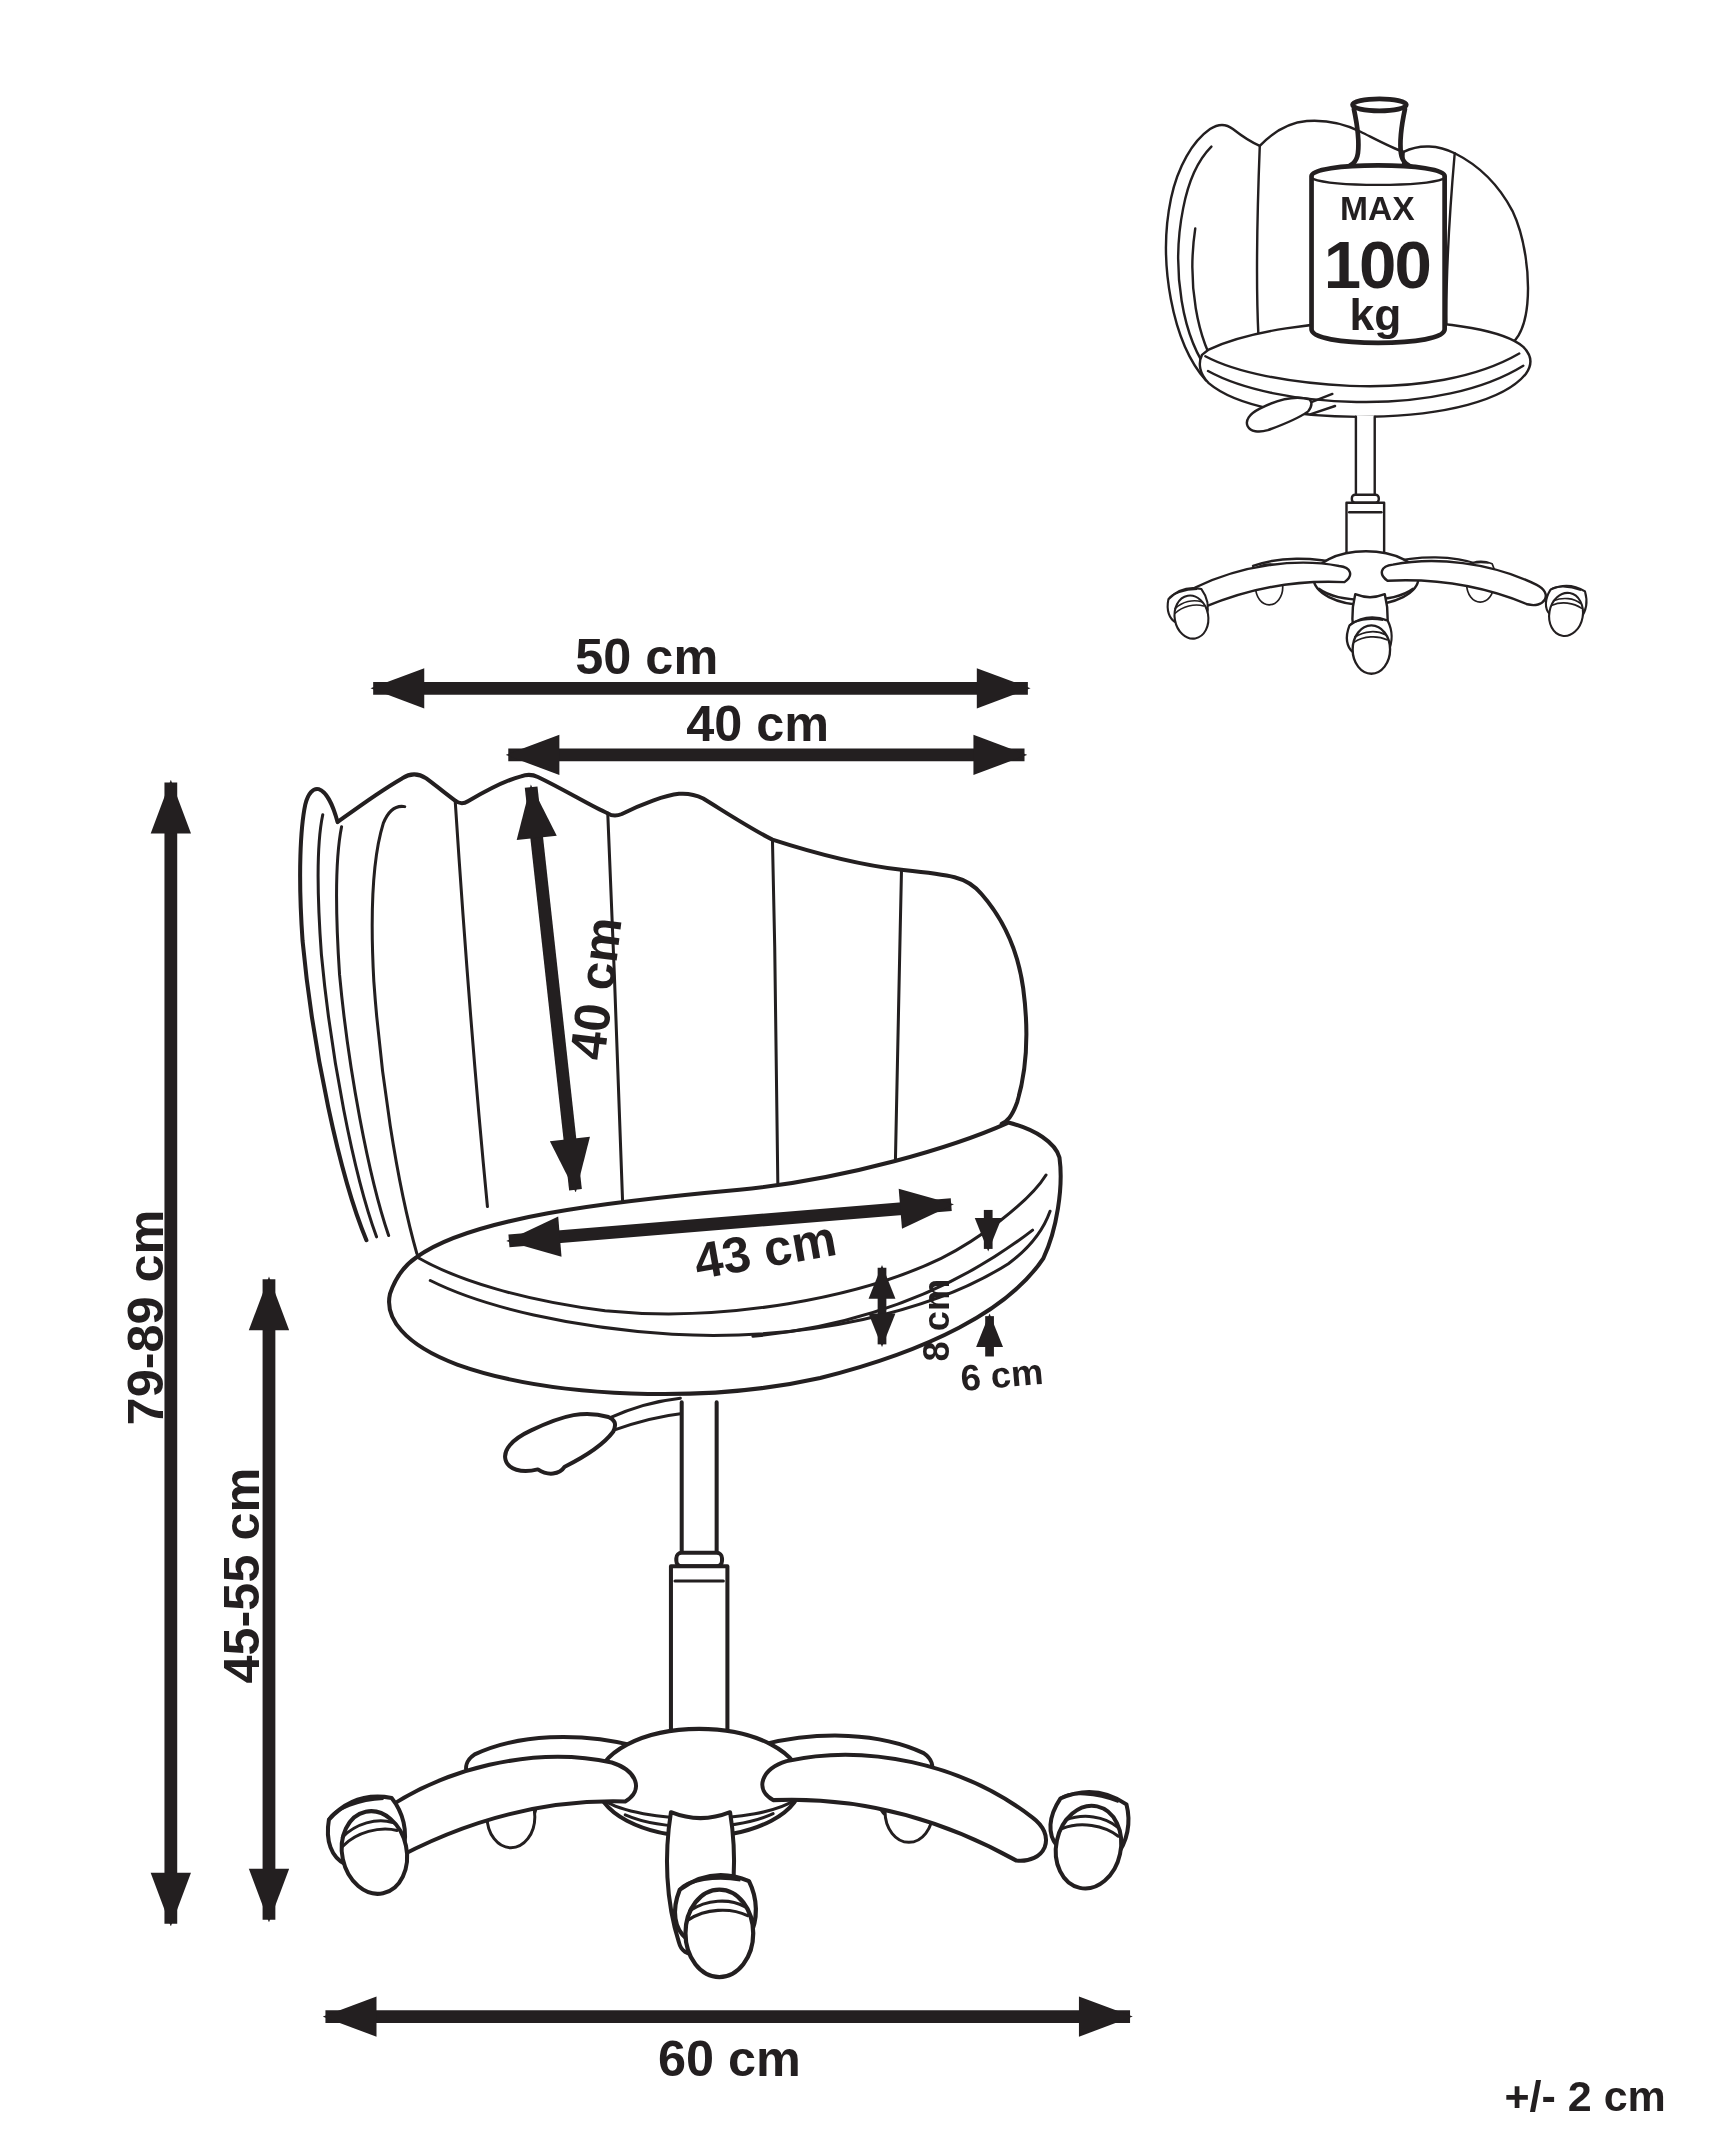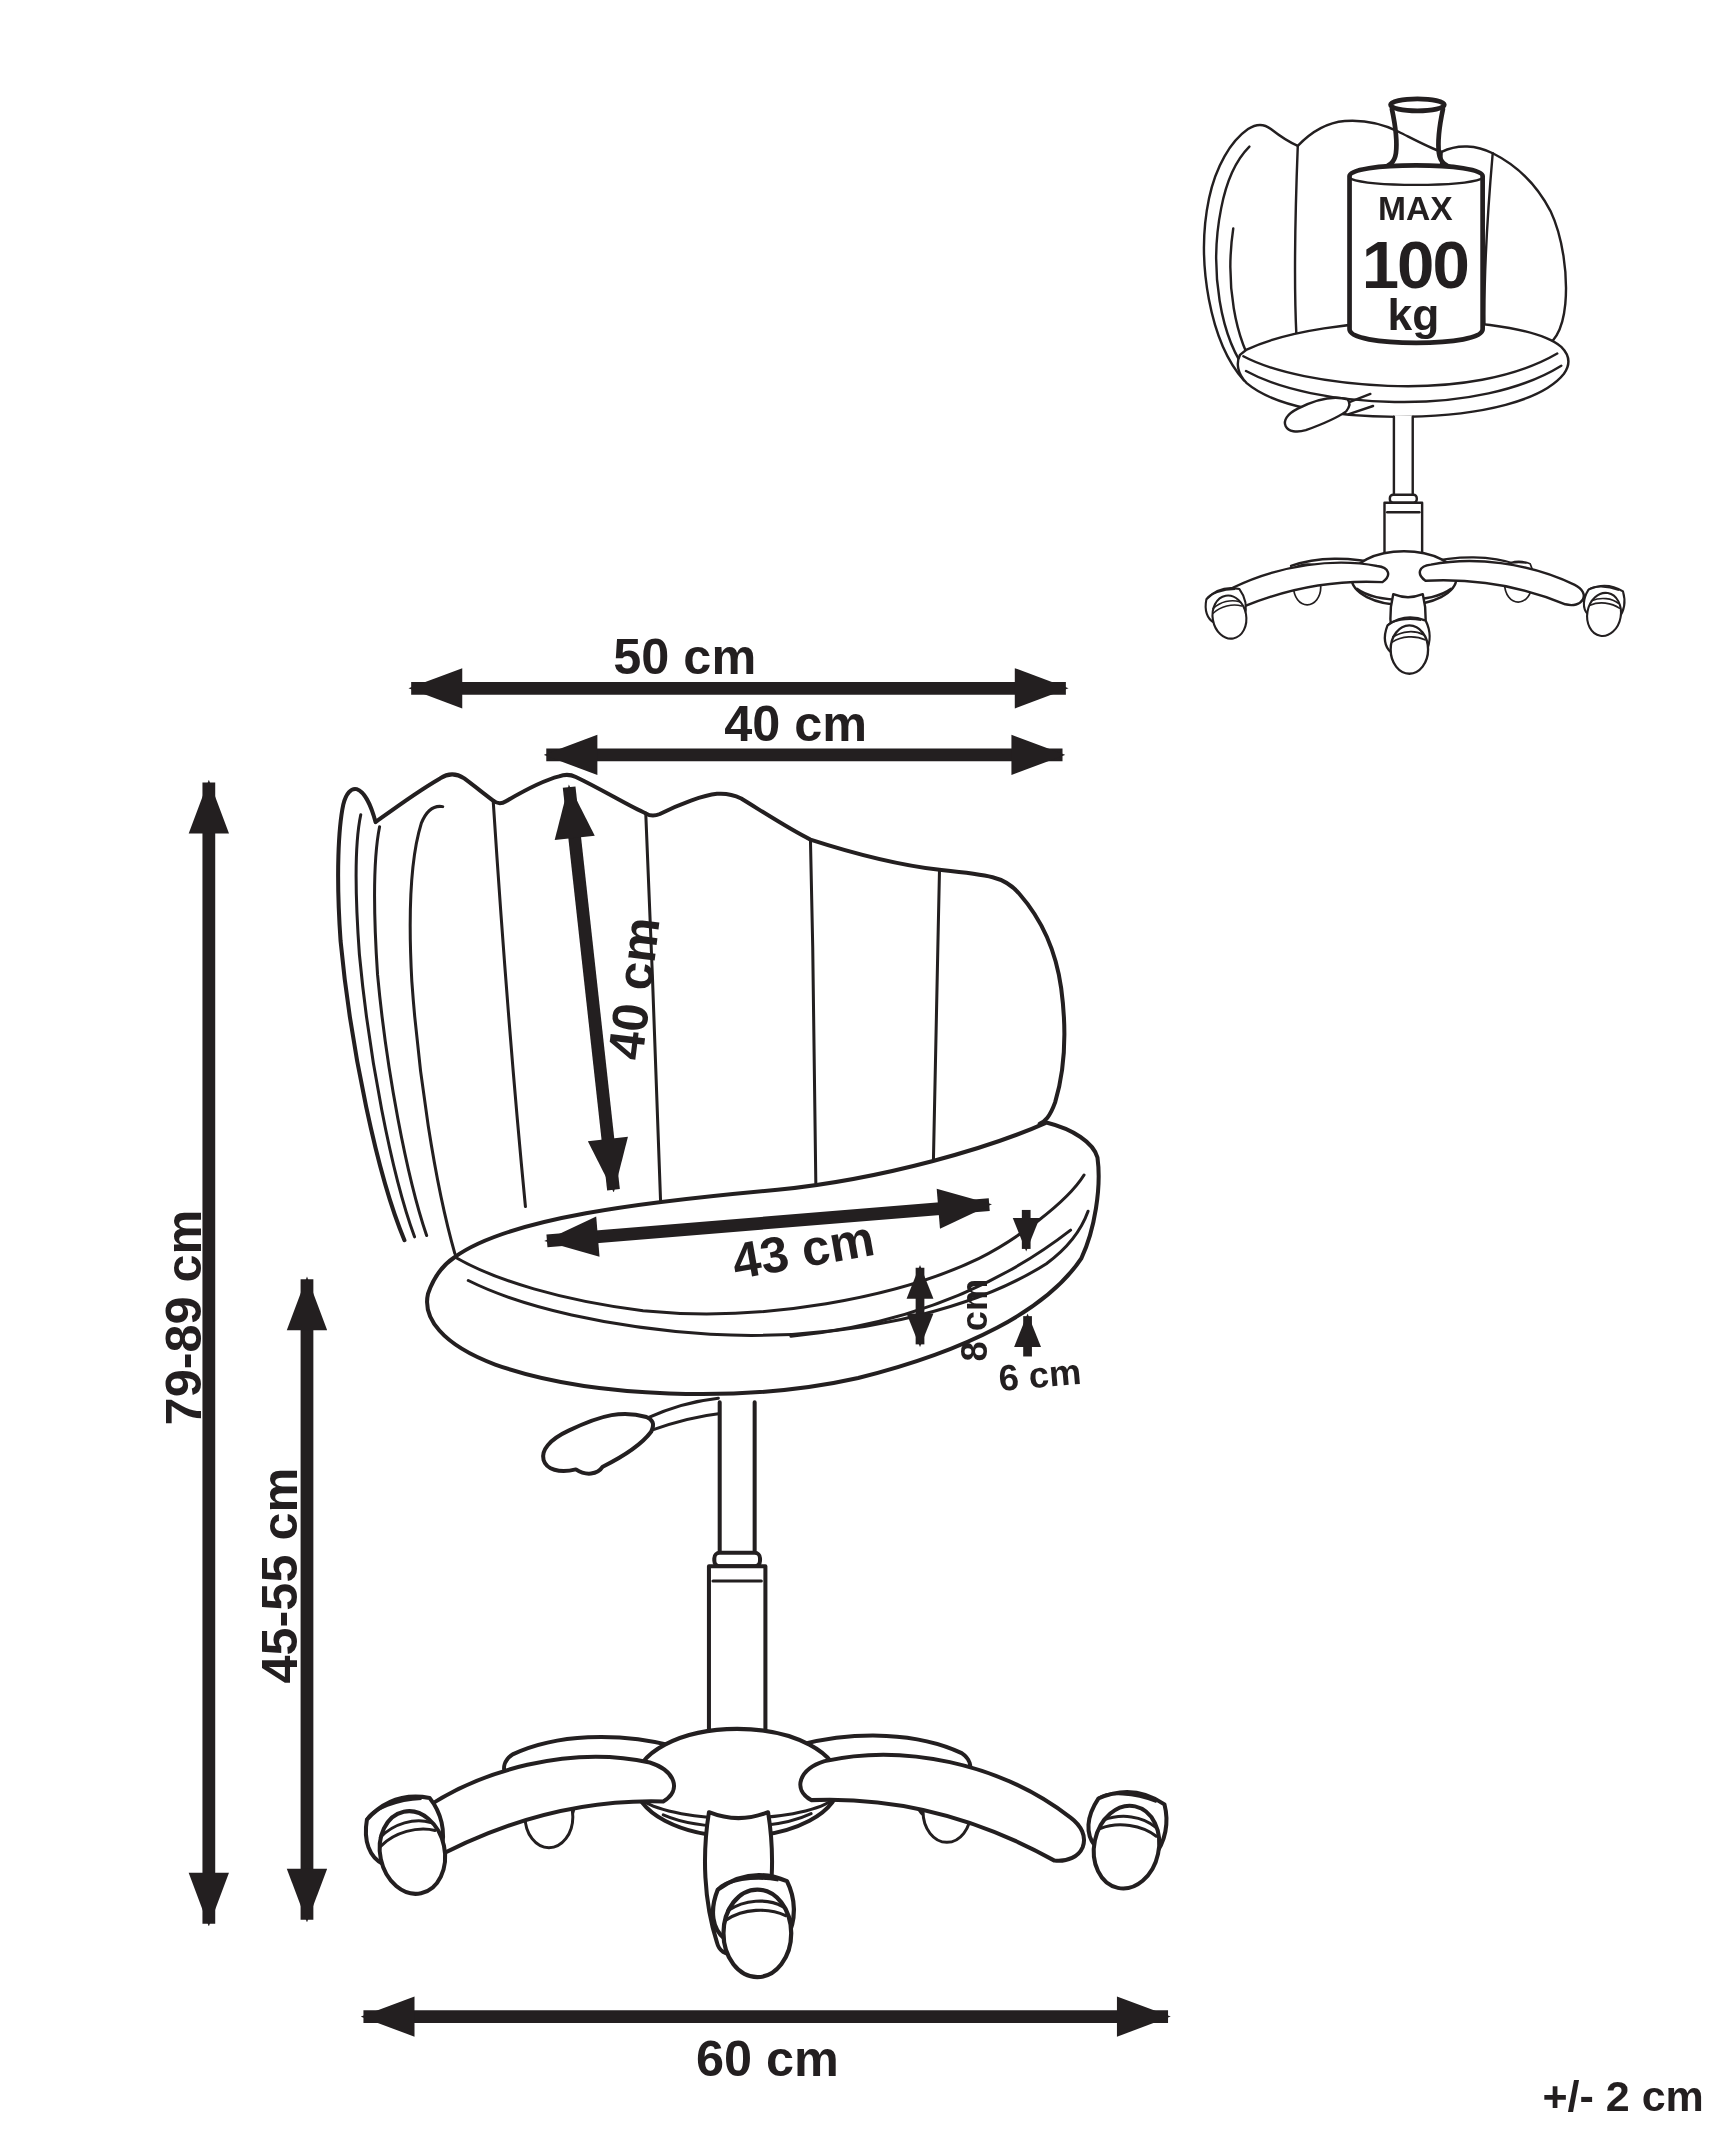--- a/index.html
+++ b/index.html
@@ -1,17 +1,17 @@
 <!DOCTYPE html>
 <html style="font-size:10.8px"><head>
 <meta charset="utf-8">
 <style>
   html,body { margin:0; padding:0; background:#ffffff; }
   body { width:1721px; height:2151px; font-family:"Liberation Sans", sans-serif; }
-  #stage { width:1550px; height:2151px; position:relative;padding-left:38px; }
+  #stage { width:1550px; height:2151px; position:relative; }
   svg { display:block; }
   .ln   { fill:none; stroke:#231f20; stroke-width:6;   stroke-linecap:round; stroke-linejoin:round; }
   .lnf  { fill:#ffffff; stroke:#231f20; stroke-width:6; stroke-linecap:round; stroke-linejoin:round; }
   .thin { fill:none; stroke:#231f20; stroke-width:4.5; stroke-linecap:round; stroke-linejoin:round; }
   .mln  { fill:none; stroke:#231f20; stroke-width:3.6; stroke-linecap:round; stroke-linejoin:round; }
   .mlnf { fill:#ffffff; stroke:#231f20; stroke-width:3.6; stroke-linecap:round; stroke-linejoin:round; }
   .wln  { fill:none; stroke:#231f20; stroke-width:7; stroke-linecap:round; stroke-linejoin:round; }
   .wlnf { fill:#ffffff; stroke:#231f20; stroke-width:7; stroke-linecap:round; stroke-linejoin:round; }
   .dim-line  { fill:none; stroke:#231f20; stroke-width:19; }
   .dim-line-s{ fill:none; stroke:#231f20; stroke-width:13; }

